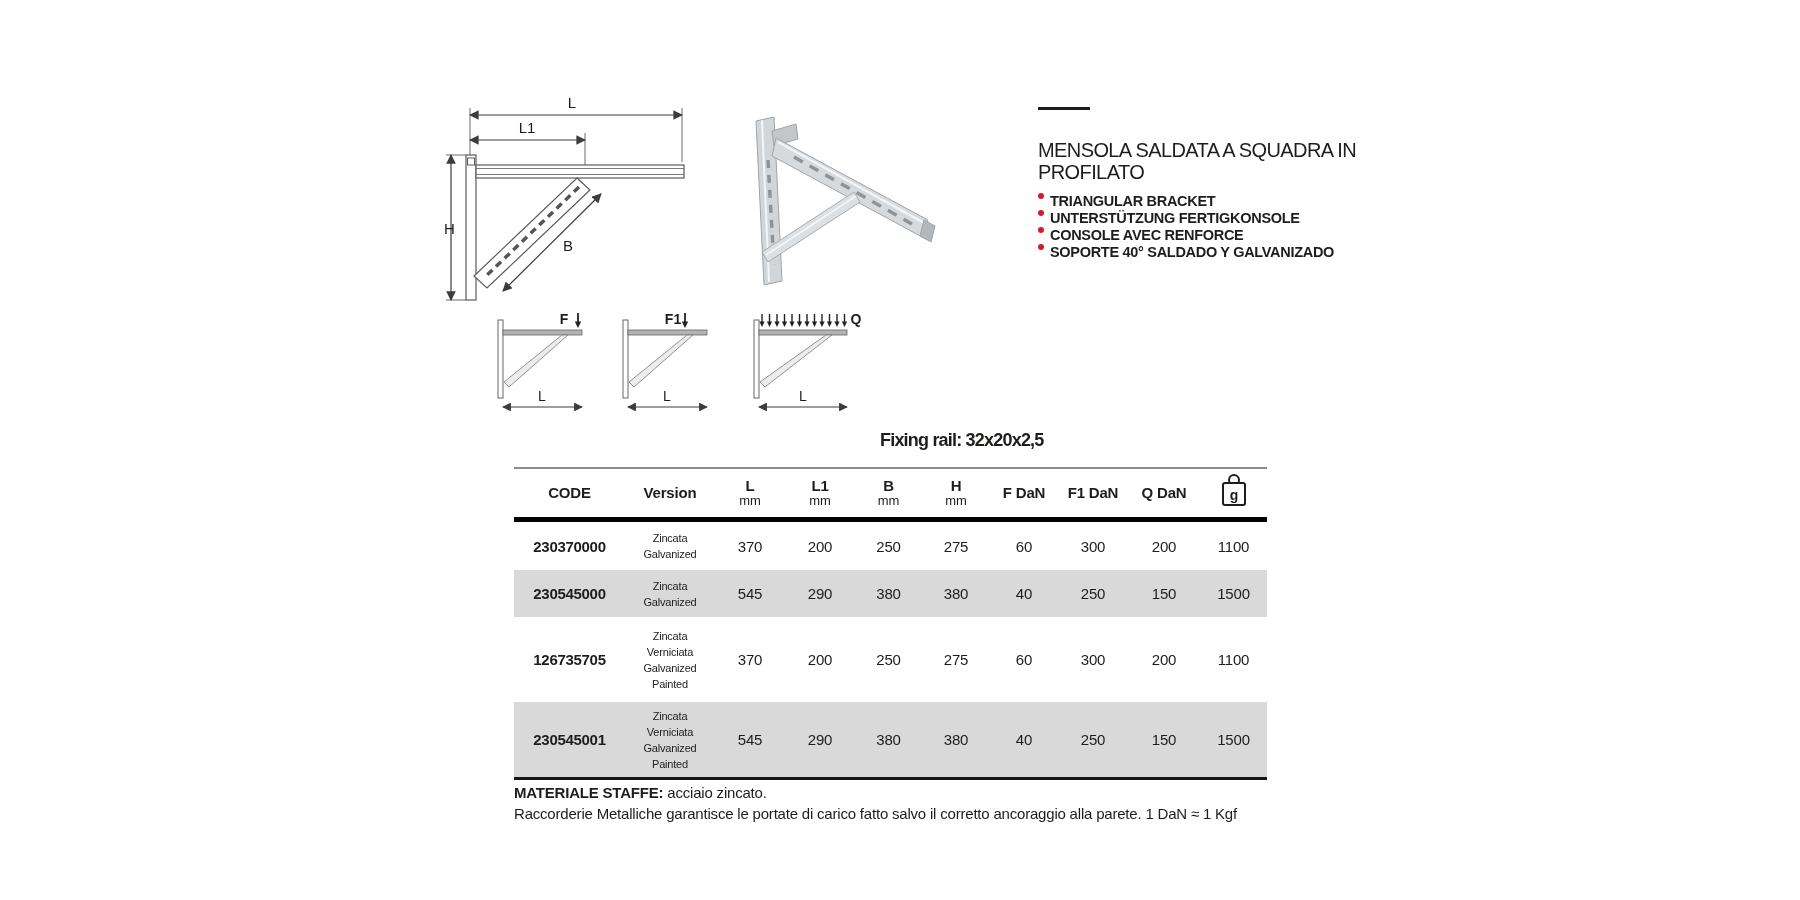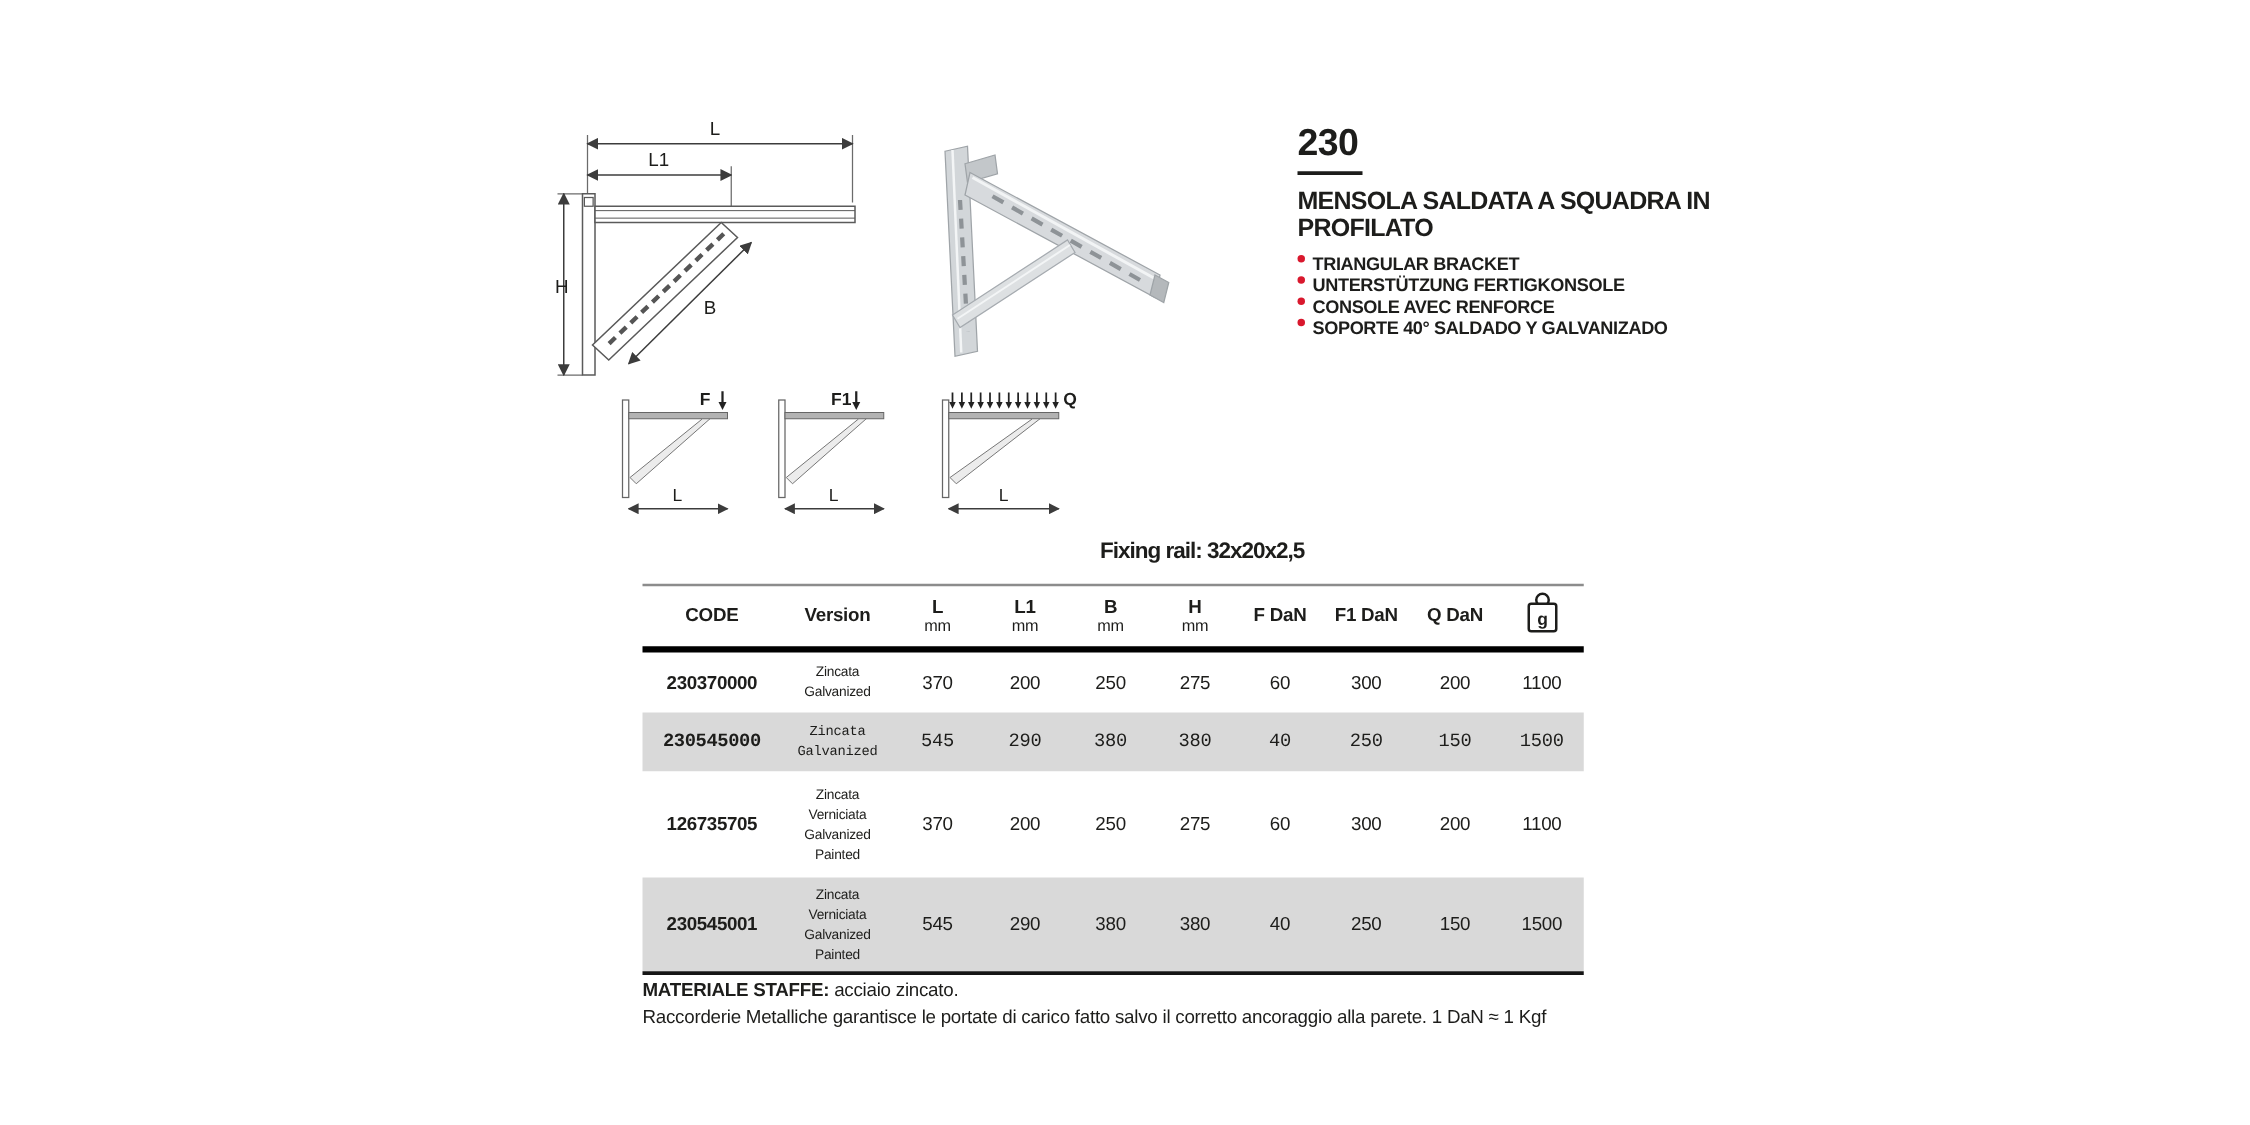--- a/index.html
+++ b/index.html
@@ -4,21 +4,21 @@
 <style>
   html,body{margin:0;padding:0;background:#ffffff;}
   body{width:1800px;height:900px;position:relative;overflow:hidden;
        font-family:"Liberation Sans",sans-serif;color:#1d1d1b;}
   .abs{position:absolute;}
 
   
   .title-block{left:1038px;top:100px;width:330px;}
   .prod-code{font-size:30px;font-weight:700;letter-spacing:-0.5px;line-height:1;}
   .code-underline{width:52px;height:3px;background:#1d1d1b;margin-top:7px;}
-  .prod-title{margin-top:11px;font-size:20px;font-weight:700;letter-spacing:-0.6px;line-height:1.08;text-transform:uppercase;}
+  .prod-title{margin-top:30px;font-size:20px;font-weight:400;letter-spacing:-0.6px;line-height:1.08;text-transform:uppercase;}
   .features{list-style:none;margin:10px 0 0 0;padding:0;}
   .features li{display:flex;align-items:flex-start;font-size:14.5px;font-weight:700;letter-spacing:-0.3px;line-height:17px;}
   .bullet{width:6px;height:6px;border-radius:50%;background:#d9182d;margin-right:6px;flex:0 0 auto;}
 
   
   .fixing-rail{left:880px;top:430px;font-size:18px;font-weight:700;letter-spacing:-0.8px;}
 
   
   .spec-table{left:514px;top:467px;width:753px;}
   .trow{display:grid;grid-template-columns:111px 90px 70px 70px 67px 68px 68px 70px 72px 67px;
@@ -106,21 +106,20 @@
   <polygon points="78,33 230,115 226,133 74,51" fill="#d7dadd" stroke="#9fa4a8" stroke-width="1"></polygon>
   <line x1="80" y1="37" x2="228" y2="119" stroke="#f2f4f5" stroke-width="2.4"></line>
   <line x1="96" y1="52" x2="214" y2="119" stroke="#8e9397" stroke-width="3.4" stroke-dasharray="10 8"></line>
   <polygon points="226,115 237,121 233,137 222,131" fill="#b4b8bb" stroke="#9fa4a8" stroke-width="1"></polygon>
 
   <polygon points="64,147 156,87 162,97 70,157" fill="#dde0e2" stroke="#a6abb0" stroke-width="1"></polygon>
   <line x1="68" y1="150" x2="158" y2="91" stroke="#f3f5f6" stroke-width="1.6"></line>
 </svg>
 
 <div class="abs title-block">
-  <div class="prod-code">230</div>
   <div class="code-underline"></div>
   <div class="prod-title">
     <span>MENSOLA SALDATA A SQUADRA IN</span><br>
     <span>PROFILATO</span>
   </div>
   <ul class="features">
     <li>
         <span class="bullet"></span>
         <span>TRIANGULAR BRACKET</span>
       </li>
@@ -212,21 +211,21 @@
         </div>
         <div class="cell value">370</div>
         <div class="cell value">200</div>
         <div class="cell value">250</div>
         <div class="cell value">275</div>
         <div class="cell value">60</div>
         <div class="cell value">300</div>
         <div class="cell value">200</div>
         <div class="cell value">1100</div>
       </div>
-      <div class="trow shaded" style="min-height: 47px; font-family: Liberation Mono, monospace;">
+      <div class="trow shaded" style="min-height: 47px;">
         <div class="cell code">230545000</div>
         <div class="cell version">
           <div>Zincata</div>
           <div>Galvanized</div>
         </div>
         <div class="cell value">545</div>
         <div class="cell value">290</div>
         <div class="cell value">380</div>
         <div class="cell value">380</div>
         <div class="cell value">40</div>

